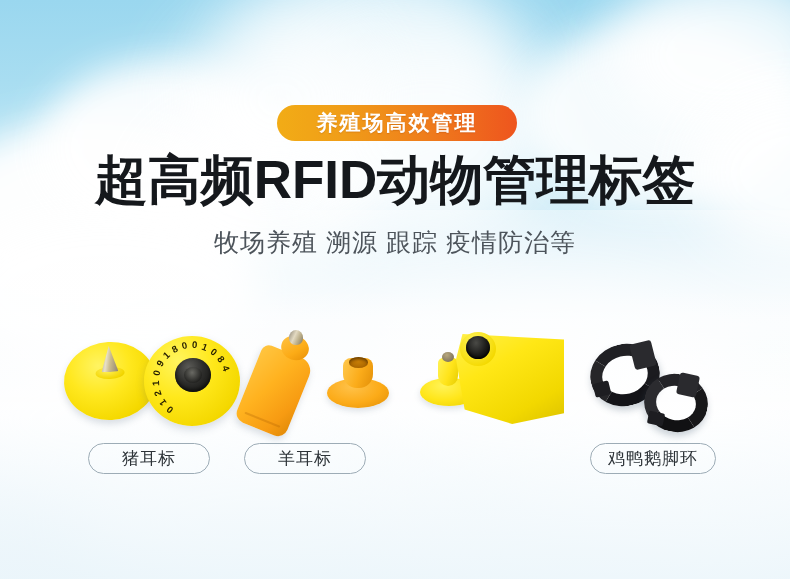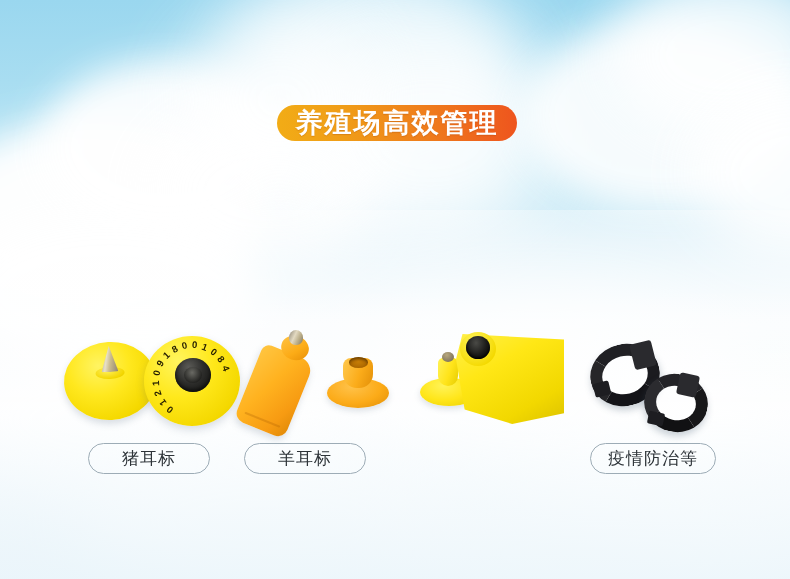--- a/index.html
+++ b/index.html
@@ -87,21 +87,21 @@
 
   .badge {
     position: absolute;
     left: 277px;
     top: 105px;
     width: 240px;
     height: 36px;
     border-radius: 18px;
     background: linear-gradient(90deg, #f2ac16 0%, #f09d18 28%, #ef7d1c 62%, #ee551e 100%);
     color: #ffffff;
-    font-size: 27px;
+    font-size: 21px;
     font-weight: bold;
     letter-spacing: 2px;
     display: flex;
     align-items: center;
     justify-content: center;
     box-sizing: border-box;
     text-shadow: 0 1px 1px rgba(150,60,0,.25);
   }
 
   .headline {
@@ -421,20 +421,22 @@
     <div class="cloud wispy c12"></div>
     <div class="cloud wispy c13"></div>
     <div class="cloud wispy c14"></div>
     <div class="cloud wispy c15"></div>
     <div class="haze-mid"></div>
     <div class="haze"></div>
   </div>
 
   <div class="content">
     <div class="badge">养殖场高效管理</div>
+    <div class="headline">超高频RFID动物管理标签</div>
+    <div class="subhead">牧场养殖 溯源 跟踪 疫情防治等</div>
   </div>
 
   <div class="products">
 
     <div class="product p-pig">
       <div class="pig-disc-left">
         <div class="pig-spike-base"></div>
         <div class="pig-spike"></div>
       </div>
       <div class="pig-disc-right">
@@ -488,17 +490,17 @@
   </div>
 
   <div class="captions">
     <div class="pill pill-0">
       <span>猪耳标</span>
     </div>
     <div class="pill pill-1">
       <span>羊耳标</span>
     </div>
     <div class="pill pill-3">
-      <span>疫情防治等</span>
+      <span>鸡鸭鹅脚环</span>
     </div>
   </div>
 
 </div>
 
 </body></html>

